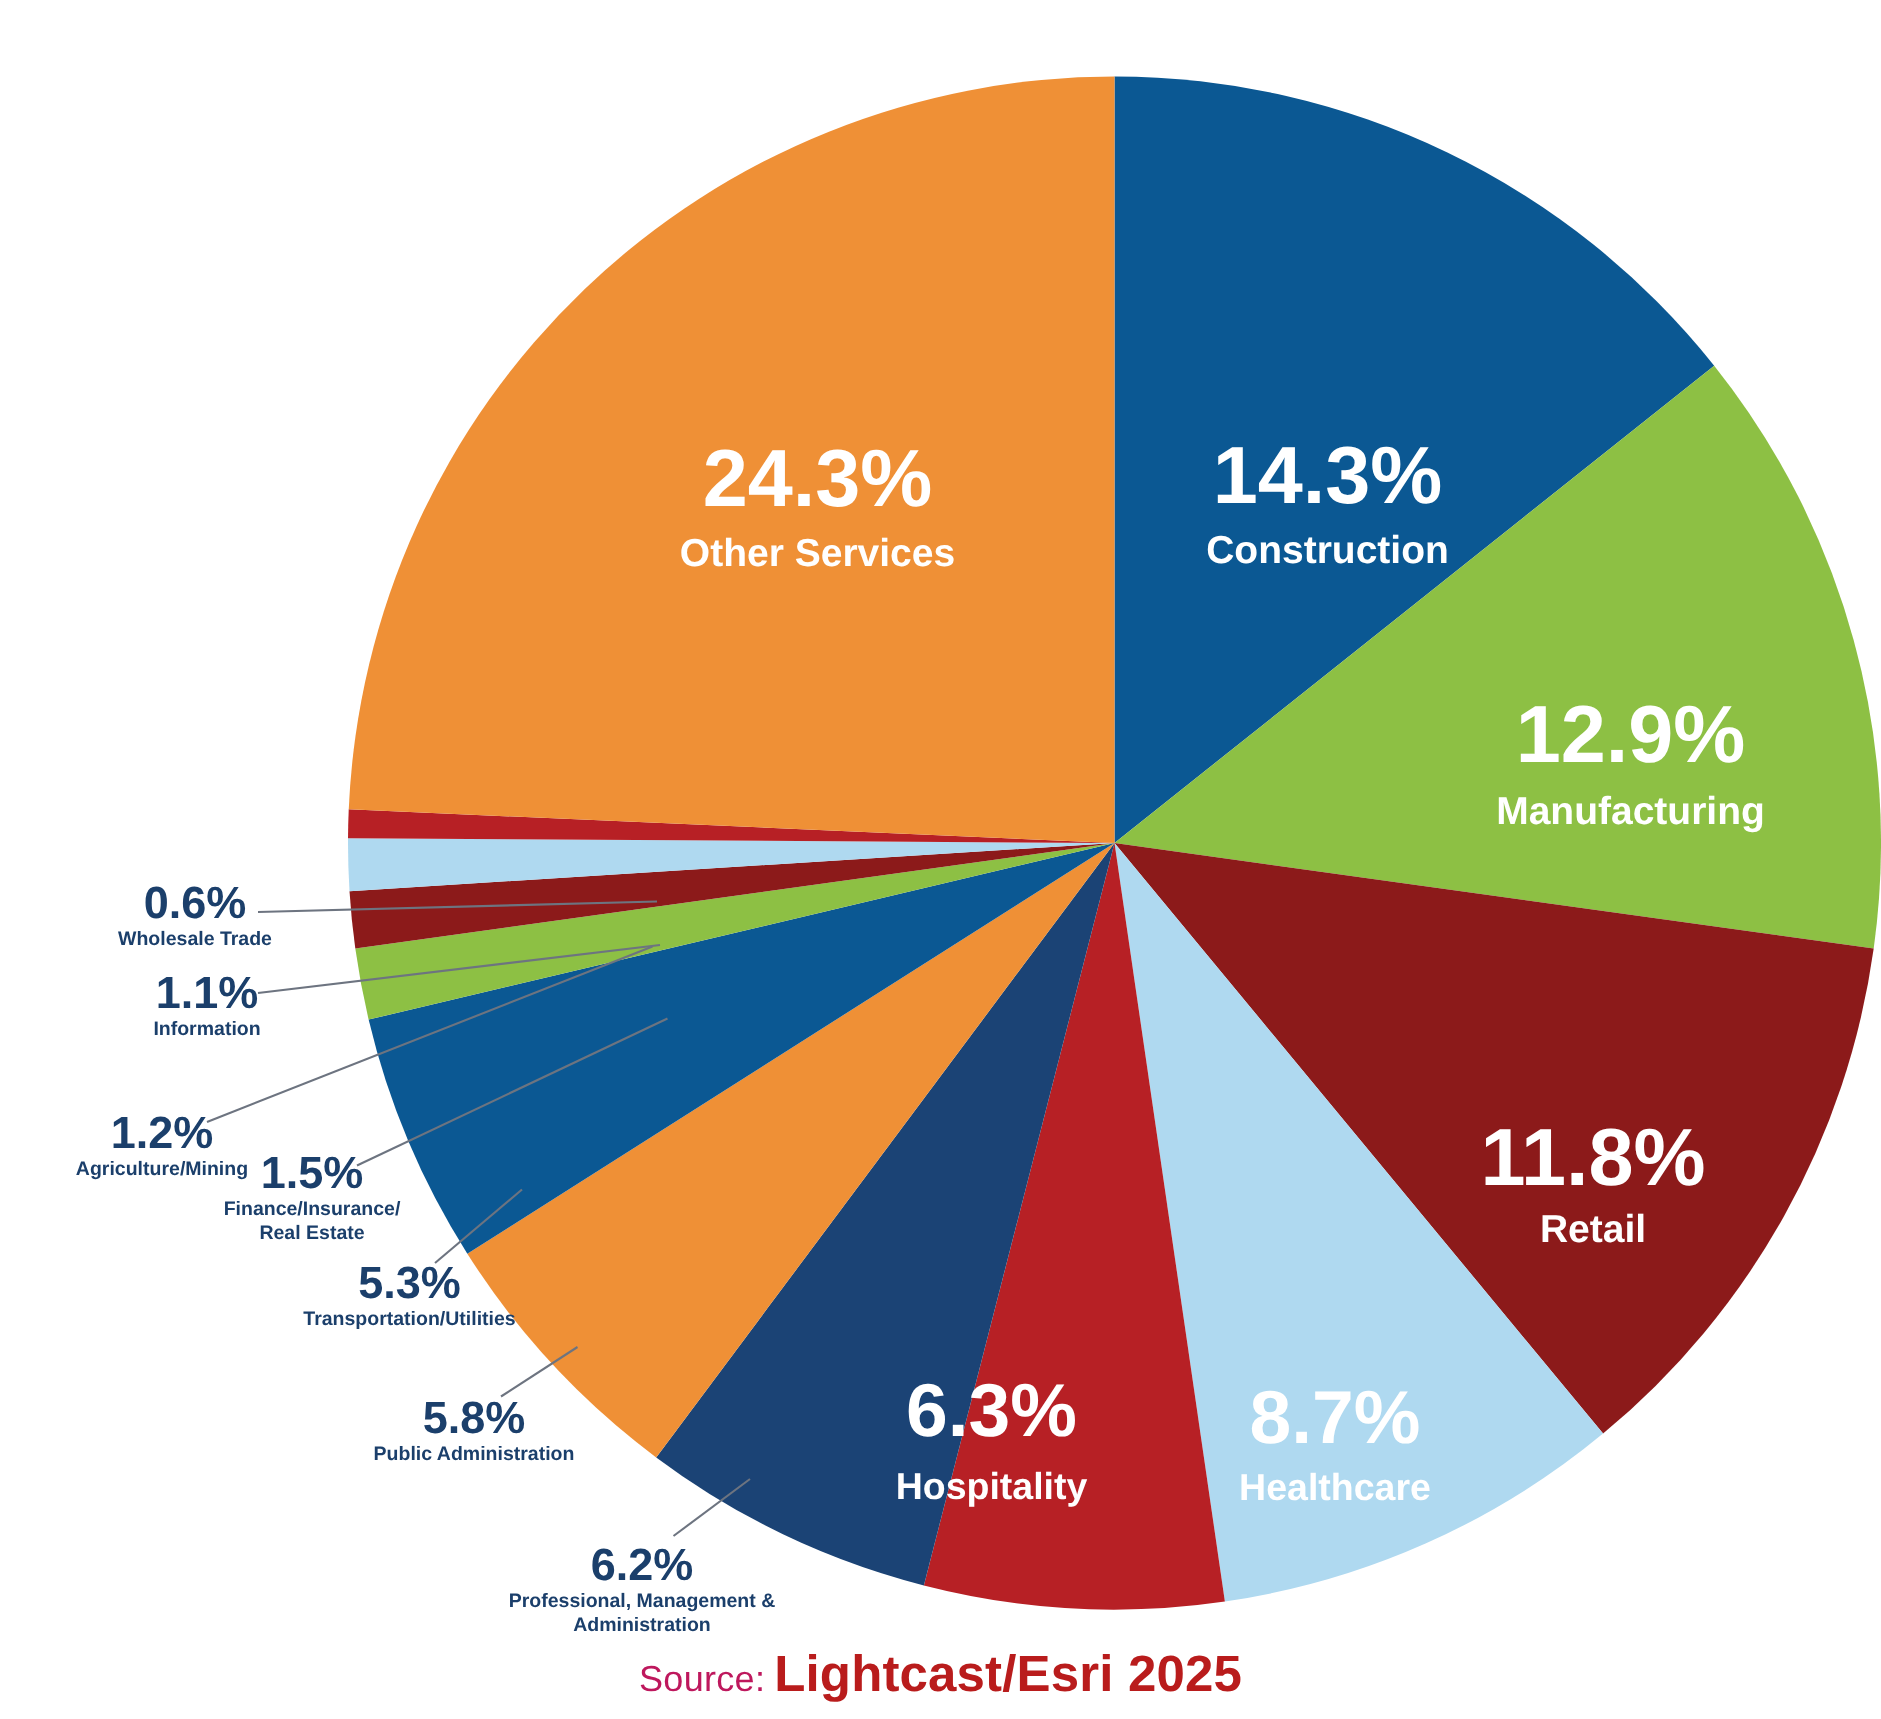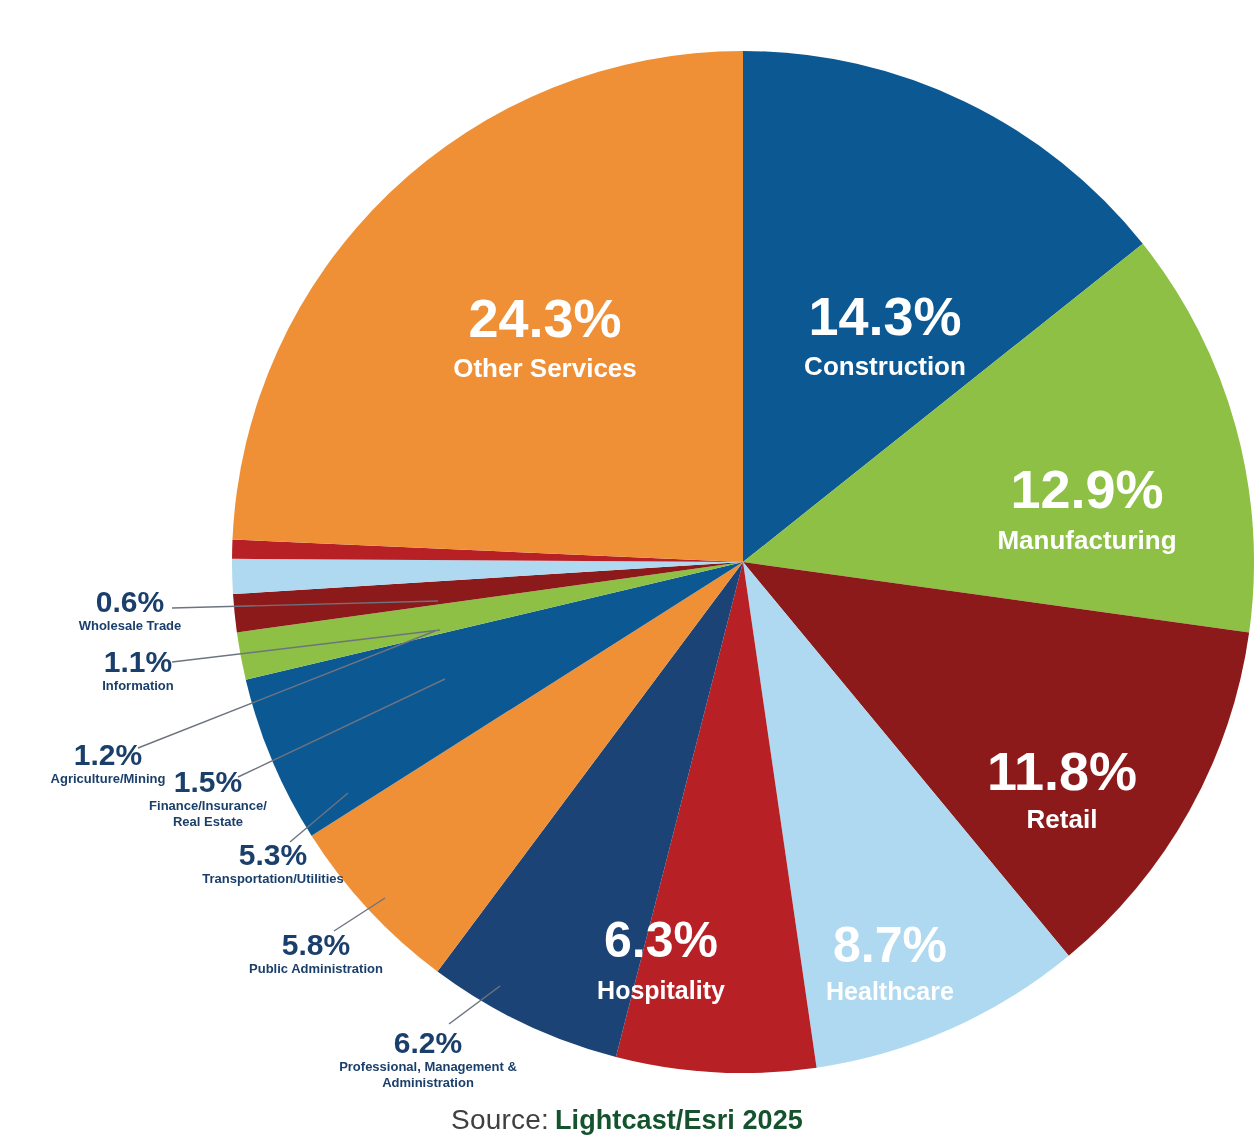--- a/index.html
+++ b/index.html
@@ -55,30 +55,30 @@
   #source-line {
     position: absolute;
     left: 0;
     right: 0;
     bottom: 10px;
     text-align: center;
     white-space: nowrap;
   }
   #source-label {
     font-family: "Liberation Sans", sans-serif;
-    font-size: 28px;
+    font-size: 24px;
     font-weight: 400;
-    color: #404040;
+    color: #be185d;
     letter-spacing: 0.2px;
   }
   #source-value {
     font-family: "Liberation Sans", sans-serif;
-    font-size: 27px;
+    font-size: 34px;
     font-weight: bold;
-    color: #14532d;
+    color: #b91c1c;
     margin-left: 6px;
     letter-spacing: 0.1px;
   }
 </style>
 </head>
 <body>
 
 <div id="chart-root">
 
   <svg id="pie-svg" viewBox="0 0 1254 1146">

